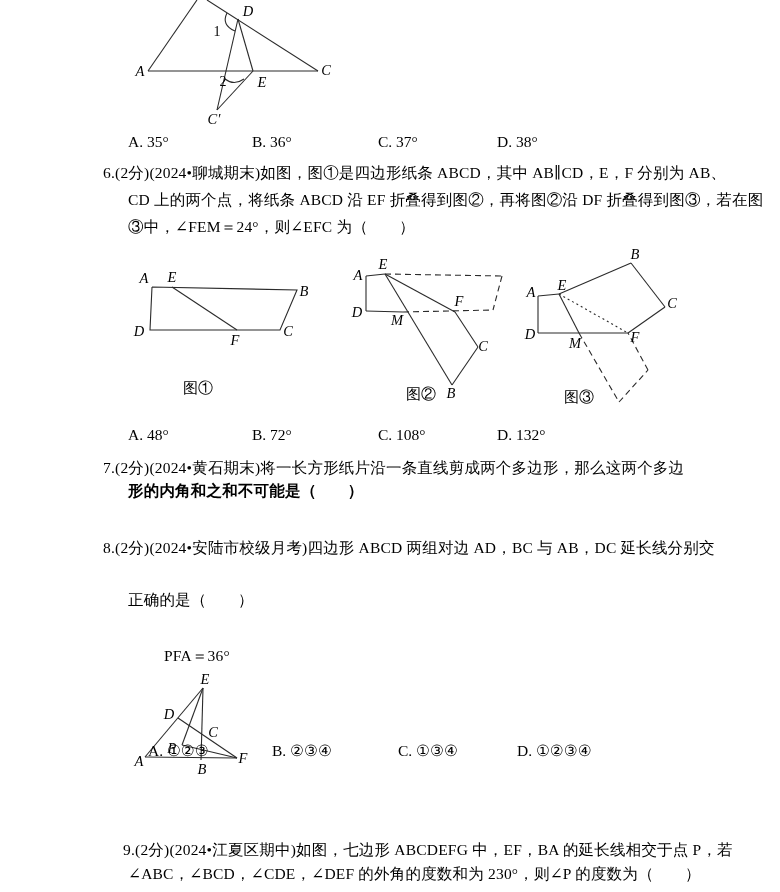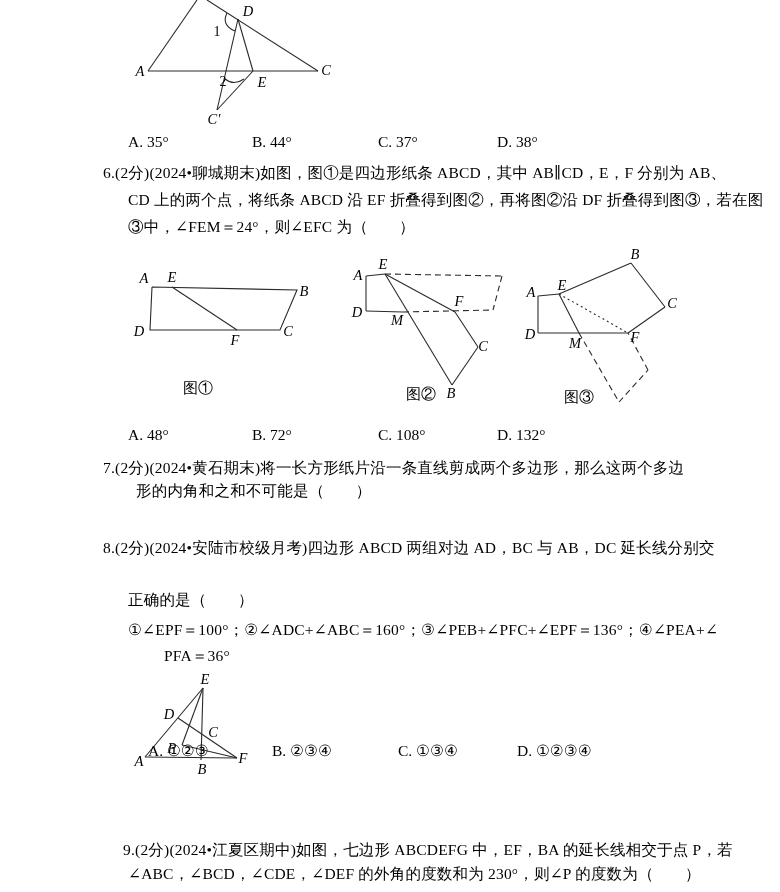--- a/index.html
+++ b/index.html
@@ -39,21 +39,21 @@
     <text class="mid" x="118" y="16">D</text>
     <text class="mid" x="196" y="75">C</text>
     <text class="mid" x="132" y="87">E</text>
     <text class="mid" x="84" y="124">C′</text>
     <text class="num mid" x="87" y="36">1</text>
     <text class="num mid" x="93" y="86">2</text>
   </svg>
 
   <div class="optrow" style="top:133px;">
     <span class="c0">A. 35°</span>
-    <span class="c1">B. 44°</span>
+    <span class="c1">B. 36°</span>
     <span class="c2">C. 37°</span>
     <span class="c3">D. 38°</span>
   </div>
 
   <div class="tline" style="left:103px;top:163px;">6.(2分)(2024•聊城期末)如图，图①是四边形纸条 ABCD，其中 AB∥CD，E，F 分别为 AB、</div>
   <div class="tline" style="left:128px;top:190px;">CD 上的两个点，将纸条 ABCD 沿 EF 折叠得到图②，再将图②沿 DF 折叠得到图③，若在图</div>
   <div class="tline" style="left:128px;top:217px;">③中，∠FEM＝24°，则∠EFC 为（　　）</div>
 
   <svg style="left:130px;top:258px;" width="200" height="145" viewBox="0 0 200 145">
     <g>
@@ -121,25 +121,24 @@
   </svg>
 
   <div class="optrow" style="top:426px;">
     <span class="c0">A. 48°</span>
     <span class="c1">B. 72°</span>
     <span class="c2">C. 108°</span>
     <span class="c3">D. 132°</span>
   </div>
 
   <div class="tline" style="left:103px;top:458px;">7.(2分)(2024•黄石期末)将一长方形纸片沿一条直线剪成两个多边形，那么这两个多边</div>
-  <div class="tline" style="left:136px;top:481px;">形的内角和之和不可能是（　　）</div>
+  <div class="tline" style="left:128px;top:481px;font-weight:bold;">形的内角和之和不可能是（　　）</div>
 
   <div class="tline" style="left:103px;top:538px;">8.(2分)(2024•安陆市校级月考)四边形 ABCD 两组对边 AD，BC 与 AB，DC 延长线分别交</div>
   <div class="tline" style="left:128px;top:590px;">正确的是（　　）</div>
-  <div class="tline" style="left:128px;top:620px;">①∠EPF＝100°；②∠ADC+∠ABC＝160°；③∠PEB+∠PFC+∠EPF＝136°；④∠PEA+∠</div>
   <div class="tline" style="left:128px;top:646px;margin-left:36px;">PFA＝36°</div>
 
   <svg style="left:125px;top:672px;" width="130" height="108" viewBox="0 0 130 108">
     <g>
       <line x1="20" y1="85" x2="78" y2="16"></line>
       <line x1="20" y1="85" x2="112" y2="86"></line>
       <line x1="78" y1="16" x2="76" y2="88"></line>
       <line x1="53" y1="46" x2="112" y2="86"></line>
       <line x1="78" y1="16" x2="57" y2="73"></line>
       <line x1="57" y1="73" x2="112" y2="86"></line>

